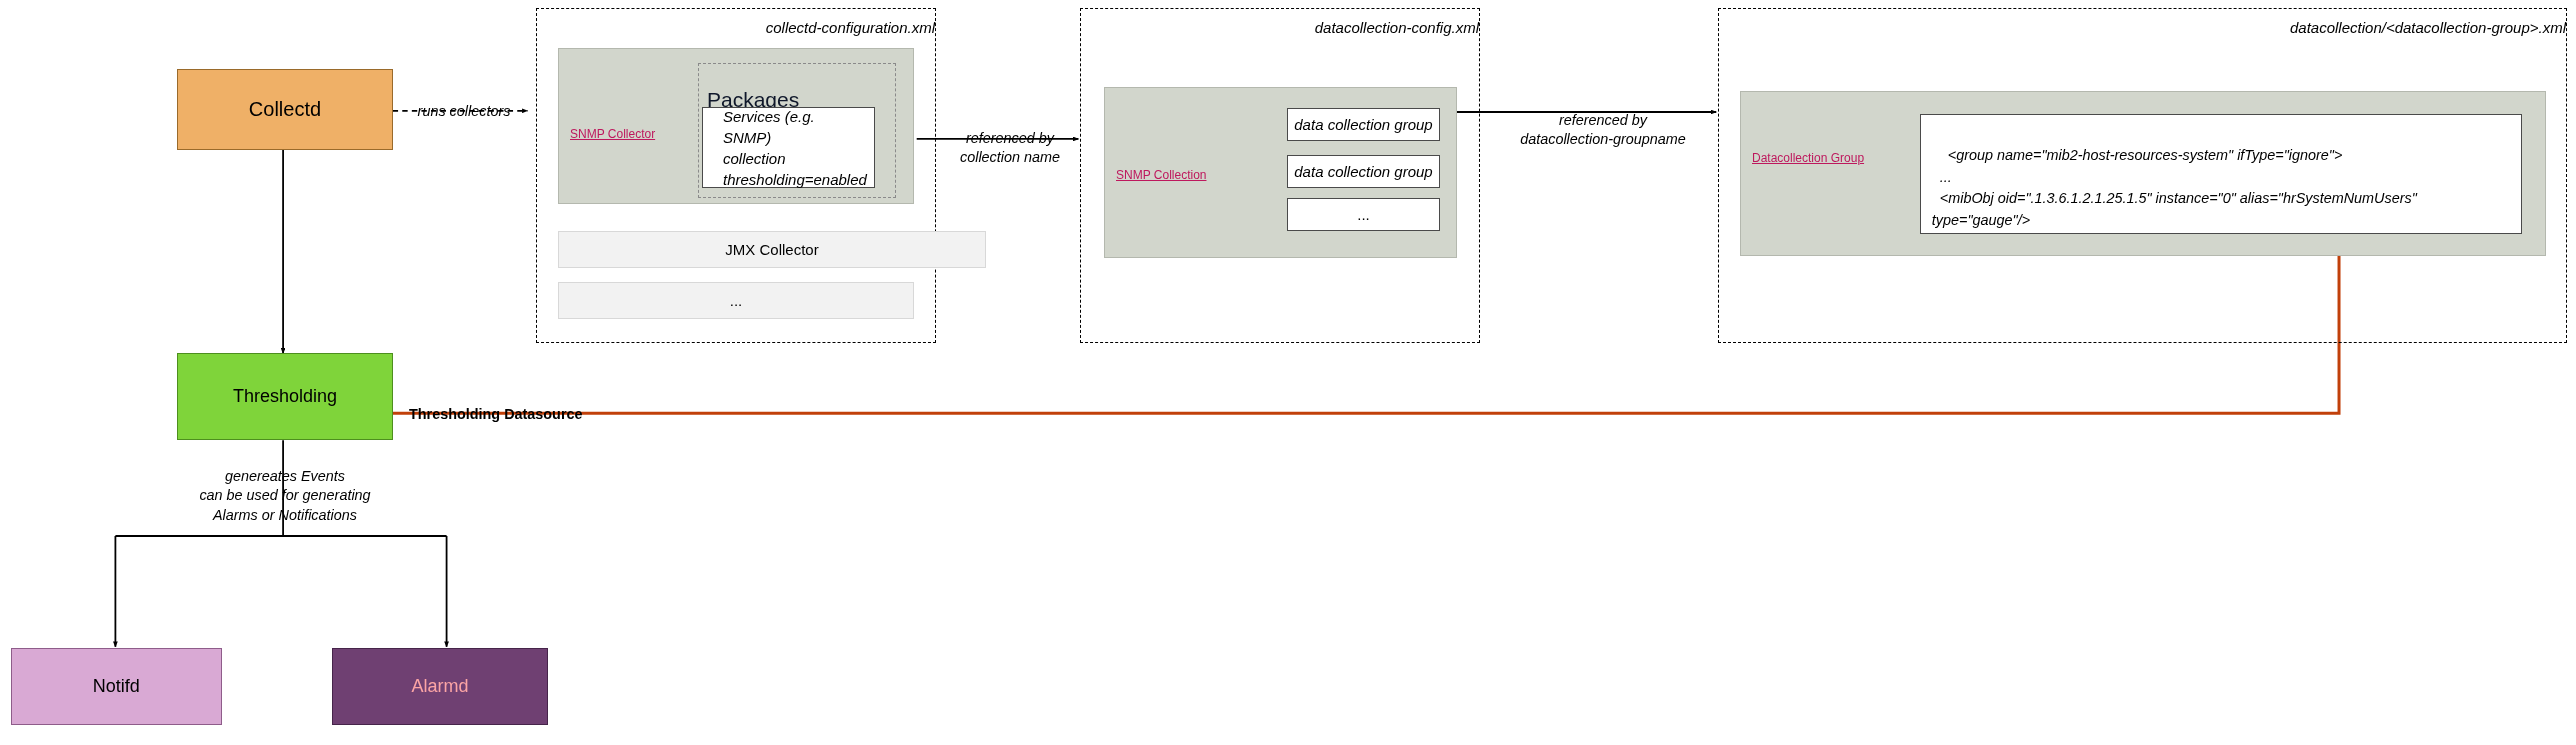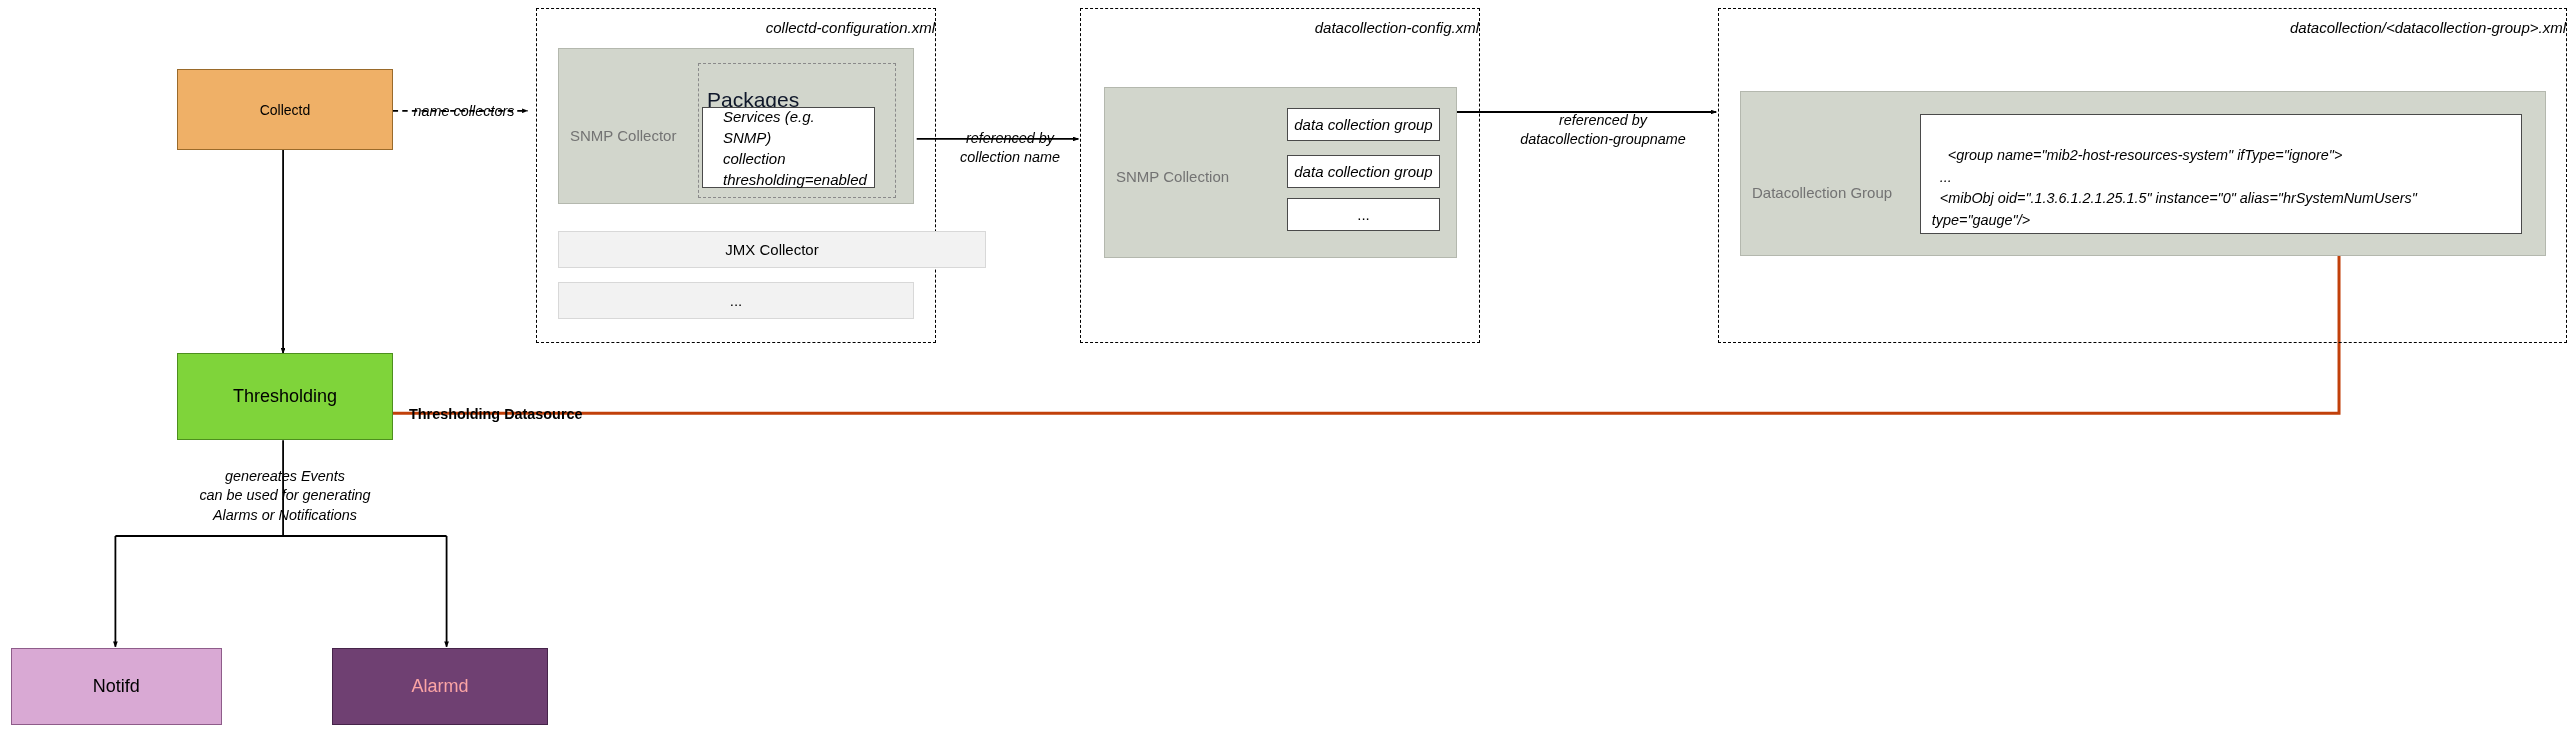--- a/index.html
+++ b/index.html
@@ -30,21 +30,21 @@
     box-sizing: border-box;
     display: flex;
     align-items: center;
     justify-content: center;
     text-align: center;
     color: #000;
   }
   .box-collectd {
     background: #efb067;
     border: 1.2px solid #9a6a2a;
-    font-size: 14px;
+    font-size: 20px;
   }
   .box-thresholding {
     background: #7fd43a;
     border: 1.2px solid #4d8f1e;
     font-size: 18px;
   }
   .box-notifd {
     background: #d9a9d4;
     border: 1.2px solid #8e5c8a;
     font-size: 18px;
@@ -71,22 +71,23 @@
     left: 0;
   }
   .grey-panel {
     position: absolute;
     box-sizing: border-box;
     background: #d2d6cc;
     border: 0.6px solid #b4b8ae;
   }
   .panel-label {
     position: absolute;
-    font-size: 15px;
-    color: #737373;
+    font-size: 12px;
+    color: #be185d;
+    text-decoration: underline;
   }
   .white-row {
     position: absolute;
     box-sizing: border-box;
     background: #f2f2f2;
     border: 0.6px solid #d8d8d8;
     display: flex;
     align-items: center;
     justify-content: center;
     font-size: 15px;
@@ -238,31 +239,31 @@
   </div>
   <div class="white-card" style="left:1287px; top:198px; width:153px; height:33px;">
     <span>...</span>
   </div>
 
   <div class="dashed-group" style="left:1718px; top:8.4px; width:849px; height:335px;">
     <div class="group-title" style="top:9.6px;">datacollection/&lt;datacollection-group&gt;.xml</div>
   </div>
 
   <div class="grey-panel" style="left:1740px; top:91px; width:806px; height:165px;"></div>
-  <div class="panel-label" style="left:1752px; top:184px;text-align:right;">Datacollection Group</div>
+  <div class="panel-label" style="left:1752px; top:151px;text-align:right;">Datacollection Group</div>
 
   <div class="code-card" style="left:1920px; top:114px; width:602px; height:120px;">
     <span>&lt;group name="mib2-host-resources-system" ifType="ignore"&gt;
   ...
   &lt;mibObj oid=".1.3.6.1.2.1.25.1.5" instance="0" alias="hrSystemNumUsers" type="gauge"/&gt;
   ...
 &lt;/group&gt;</span>
   </div>
 
-  <div class="edge-label" style="left:404px; top:102px; width:120px;">name collectors</div>
+  <div class="edge-label" style="left:404px; top:102px; width:120px;">runs collectors</div>
 
   <div class="edge-label" style="left:941px; top:129px; width:138px;">referenced by
 collection name</div>
 
   <div class="edge-label" style="left:1489px; top:111px; width:228px;">referenced by
 datacollection-groupname</div>
 
   <div class="edge-label bold" style="left:409px; top:405px; width:204px; text-align:left;">Thresholding Datasource</div>
 
   <div class="edge-label" style="left:165px; top:467px; width:240px;">genereates Events

